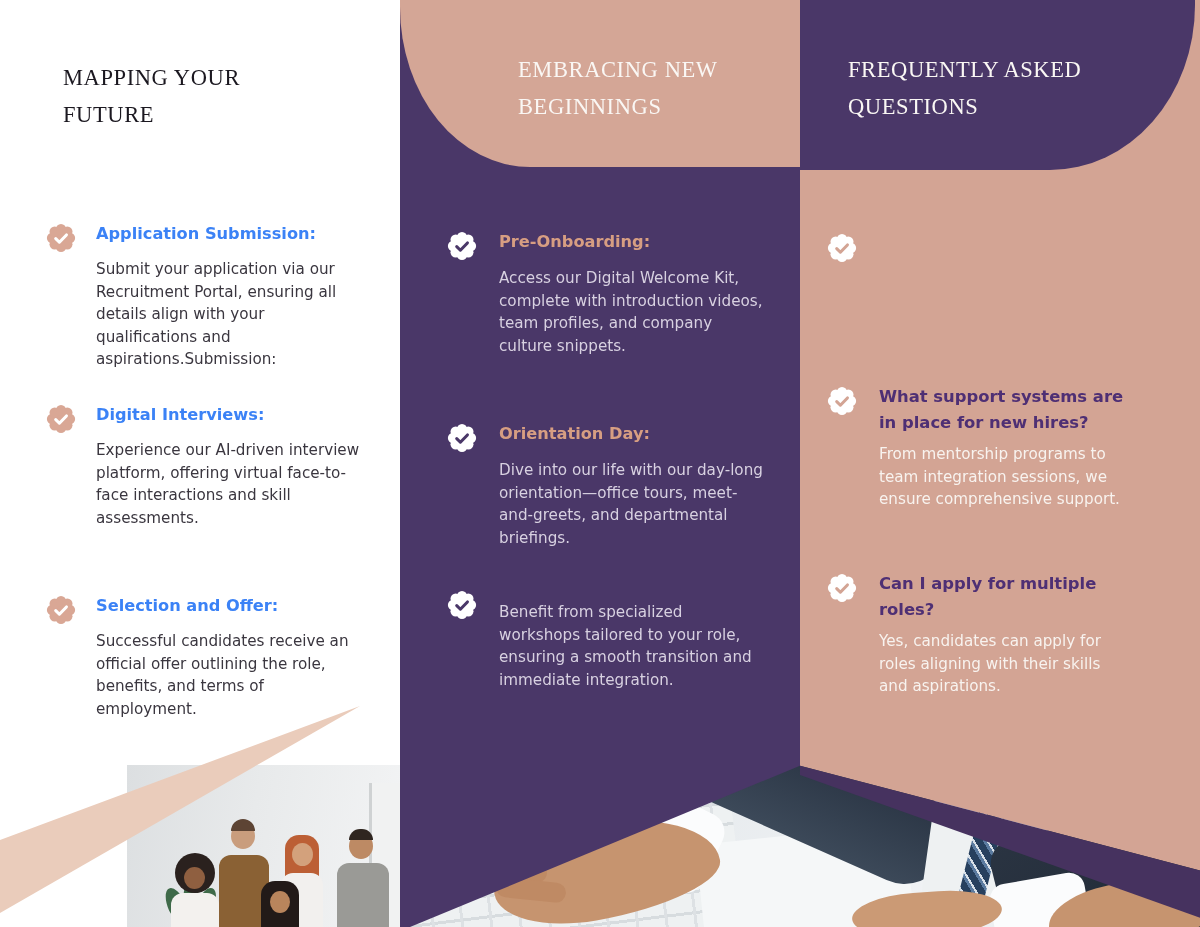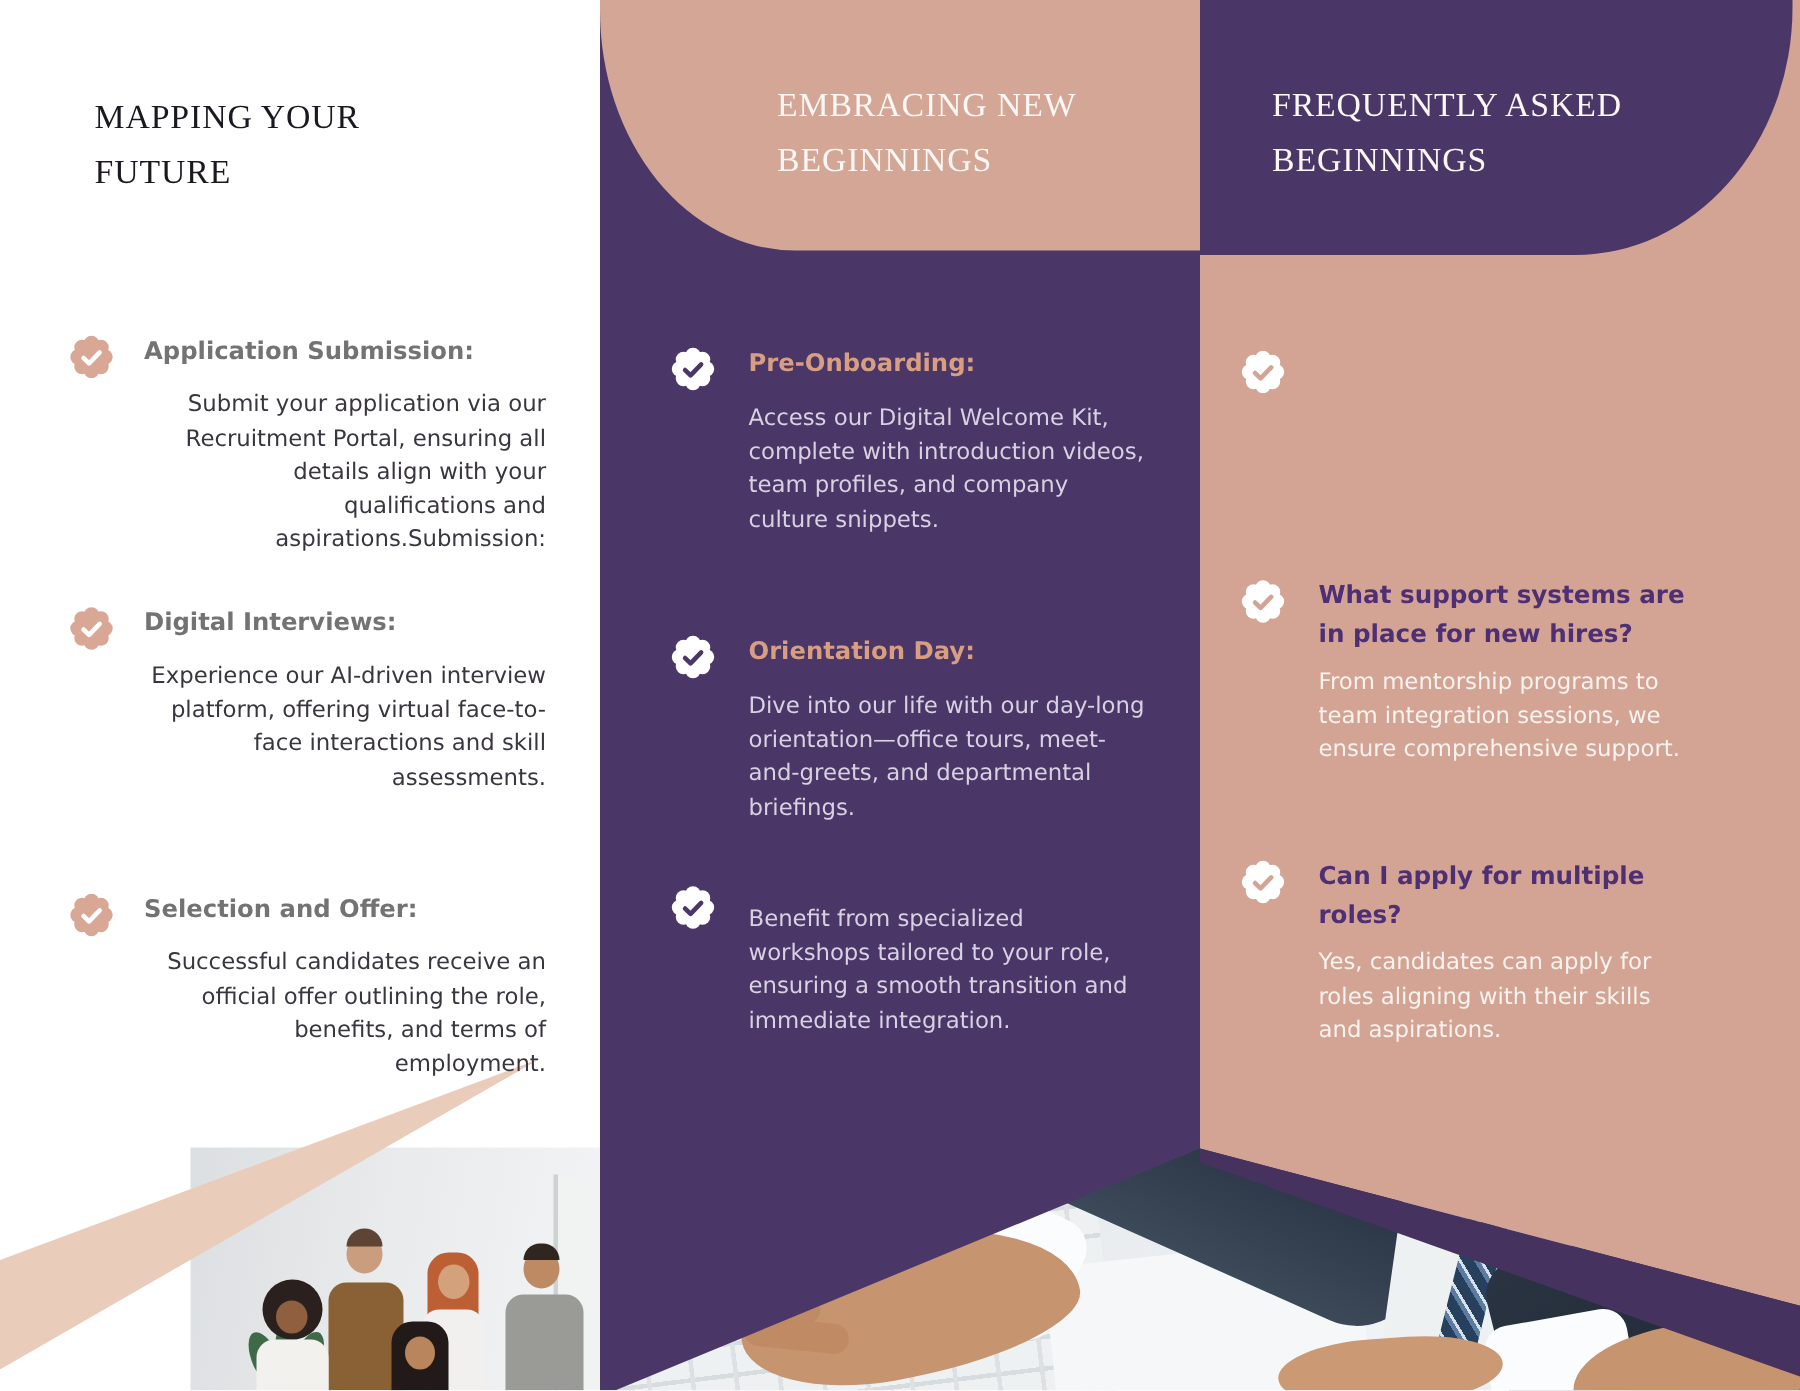--- a/index.html
+++ b/index.html
@@ -22,22 +22,22 @@
   .section{position:absolute;}
   .badge{position:absolute;left:0;top:0;width:34px;height:34px;}
   .sec-text{margin-left:52px;}
   .sec-heading{font-weight:700;font-size:16.2px;line-height:25px;}
   .sec-body{font-size:15.2px;line-height:22.5px;font-weight:400;}
 
   
   .panel-left{left:0;top:0;width:400px;height:927px;background:#ffffff;}
   .left-title{left:63px;top:59px;color:#1b1820;width:220px;}
   .panel-left .section{left:44px;width:330px;}
-  .panel-left .sec-heading{color:#737373;}
-  .panel-left .sec-body{color:#3a363f;margin-top:12px;width:268px;text-align:right;}
+  .panel-left .sec-heading{color:#3b82f6;}
+  .panel-left .sec-body{color:#3a363f;margin-top:12px;width:268px;}
   .wedge{
     left:0;top:700px;width:400px;height:227px;background:#eaccbb;
     clip-path:polygon(0% 61.7%,90% 2.6%,0% 93.8%);
   }
 
   
   .panel-mid{left:400px;top:0;width:324px;height:927px;}
   .mid-bg{
     left:0;top:0;width:400px;height:927px;background:#4a3768;
     clip-path:polygon(0 0,100% 0,100% 82.6%,2.5% 100%,0 100%);
@@ -295,21 +295,21 @@
       <div class="sec-text">
         <div class="sec-body">Benefit from specialized workshops tailored to your role, ensuring a smooth transition and immediate integration.</div>
       </div>
     </div>
   </div>
 
   <div class="abs panel-right">
     <div class="abs right-bg"></div>
     <div class="abs right-band"></div>
     <div class="abs right-header"></div>
-    <div class="abs panel-title right-title">FREQUENTLY ASKED BEGINNINGS</div>
+    <div class="abs panel-title right-title">FREQUENTLY ASKED QUESTIONS</div>
 
     <div class="section" style="top:231px;">
       <span class="badge"><svg viewBox="0 0 40 40" width="100%" height="100%">
             <g fill="#ffffff">
               <circle cx="20" cy="20" r="12.6"></circle>
               <circle cx="30.5" cy="20" r="6.1"></circle>
               <circle cx="27.42" cy="27.42" r="6.1"></circle>
               <circle cx="20" cy="30.5" r="6.1"></circle>
               <circle cx="12.58" cy="27.42" r="6.1"></circle>
               <circle cx="9.5" cy="20" r="6.1"></circle>

